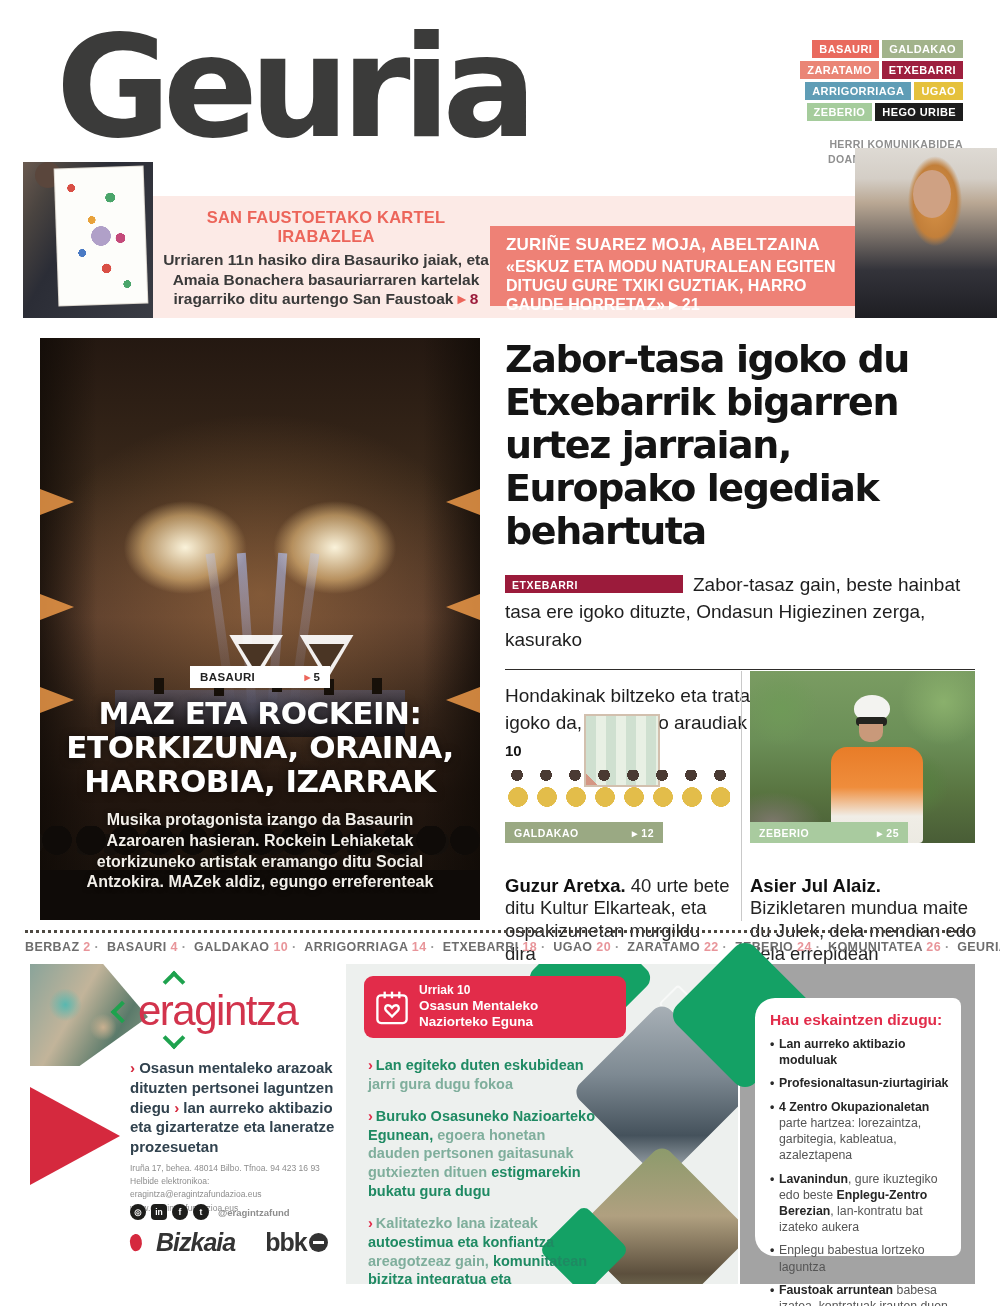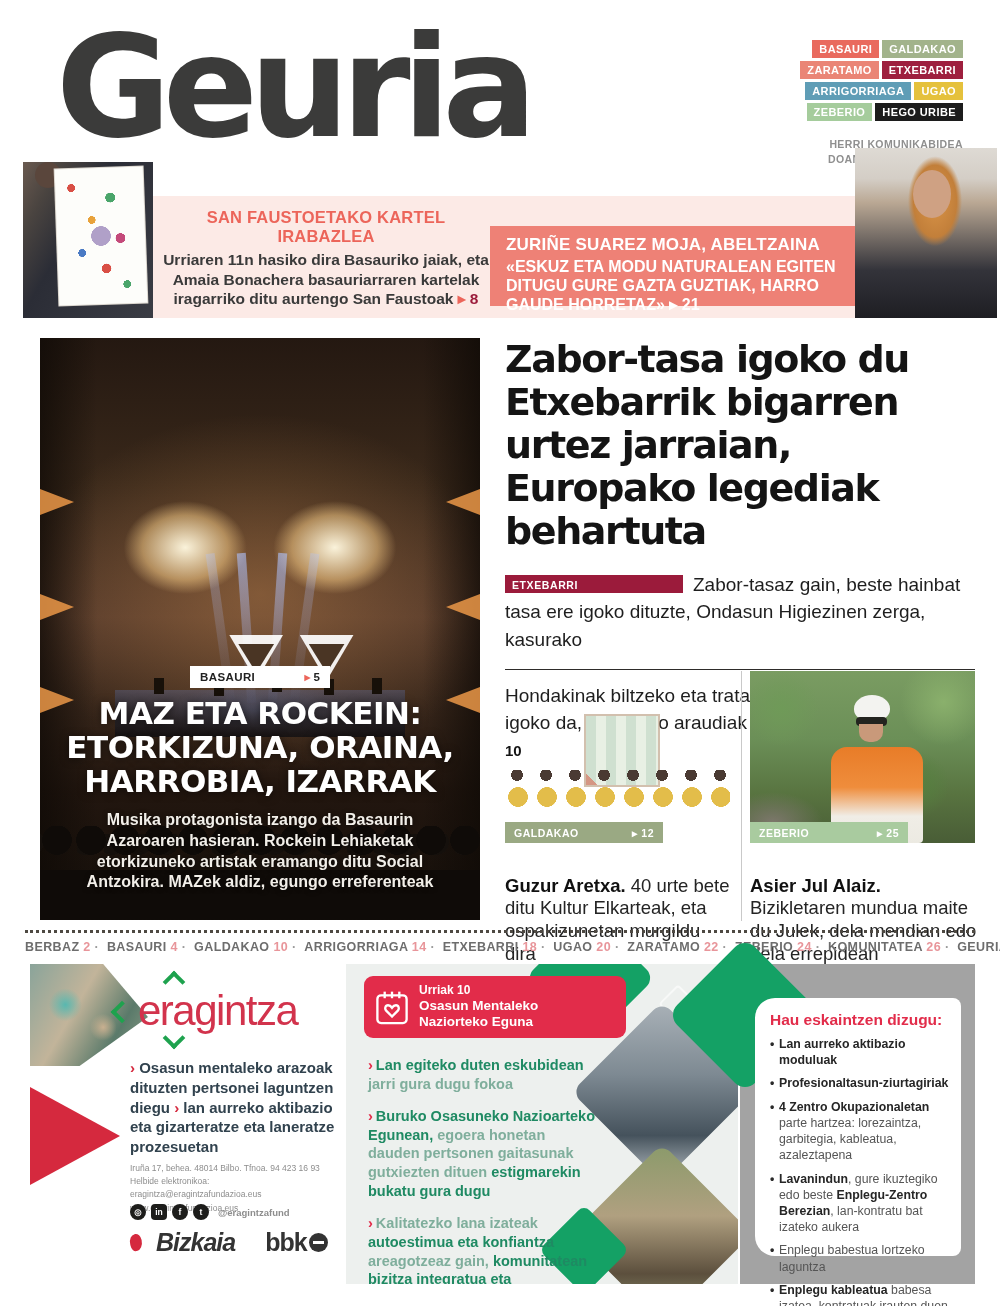--- a/index.html
+++ b/index.html
@@ -273,21 +273,21 @@
     <div class="t-left-photo">
       <div class="head"></div>
       <div class="poster"></div>
     </div>
     <div class="t-left-text">
       <p class="t-title">SAN FAUSTOETAKO KARTEL IRABAZLEA</p>
       <p class="t-body"><span>Urriaren 11n hasiko dira Basauriko jaiak, eta Amaia Bonachera basauriarraren kartelak iragarriko ditu aurtengo San Faustoak</span> <span class="arrow">▸</span> <span class="pgnum">8</span></p>
     </div>
     <div class="t-right">
       <p class="t-title2">ZURIÑE SUAREZ MOJA, ABELTZAINA</p>
-      <p class="t-quote"><span>«ESKUZ ETA MODU NATURALEAN EGITEN DITUGU GURE GAZTA GUZTIAK, HARRO GAUDE HORRETAZ»</span> <span class="arrow2">▸</span> <span class="pgnum2">21</span></p>
+      <p class="t-quote"><span>«ESKUZ ETA MODU NATURALEAN EGITEN DITUGU GURE TXIKI GUZTIAK, HARRO GAUDE HORRETAZ»</span> <span class="arrow2">▸</span> <span class="pgnum2">21</span></p>
     </div>
     <div class="t-right-photo">
       <div class="hair"></div>
       <div class="face"></div>
     </div>
   </div>
 
   <div class="concert">
     <div class="beam b1"></div>
     <div class="beam b2"></div>
@@ -422,19 +422,19 @@
 
     <div class="ad-green">
       <div class="offer-panel">
         <p class="offer-title">Hau eskaintzen dizugu:</p>
         <ul class="offer-list">
           <li><span class="b">Lan aurreko aktibazio moduluak</span></li>
           <li><span class="b">Profesionaltasun-ziurtagiriak</span></li>
           <li><span class="b">4 Zentro Okupazionaletan</span><span> parte hartzea: lorezaintza, garbitegia, kableatua, azaleztapena</span></li>
           <li><span class="b">Lavanindun</span><span>, gure ikuztegiko edo beste </span><span class="b">Enplegu-Zentro Berezian</span><span>, lan-kontratu bat izateko aukera</span></li>
           <li><span>Enplegu babestua lortzeko laguntza</span></li>
-          <li><span class="b">Enplegu kableatua</span><span> babesa izatea, kontratuak irauten duen bitartean</span></li>
+          <li><span class="b">Faustoak arruntean</span><span> babesa izatea, kontratuak irauten duen bitartean</span></li>
         </ul>
       </div>
     </div>
   </div>
 
 </div>
 
 </body></html>

